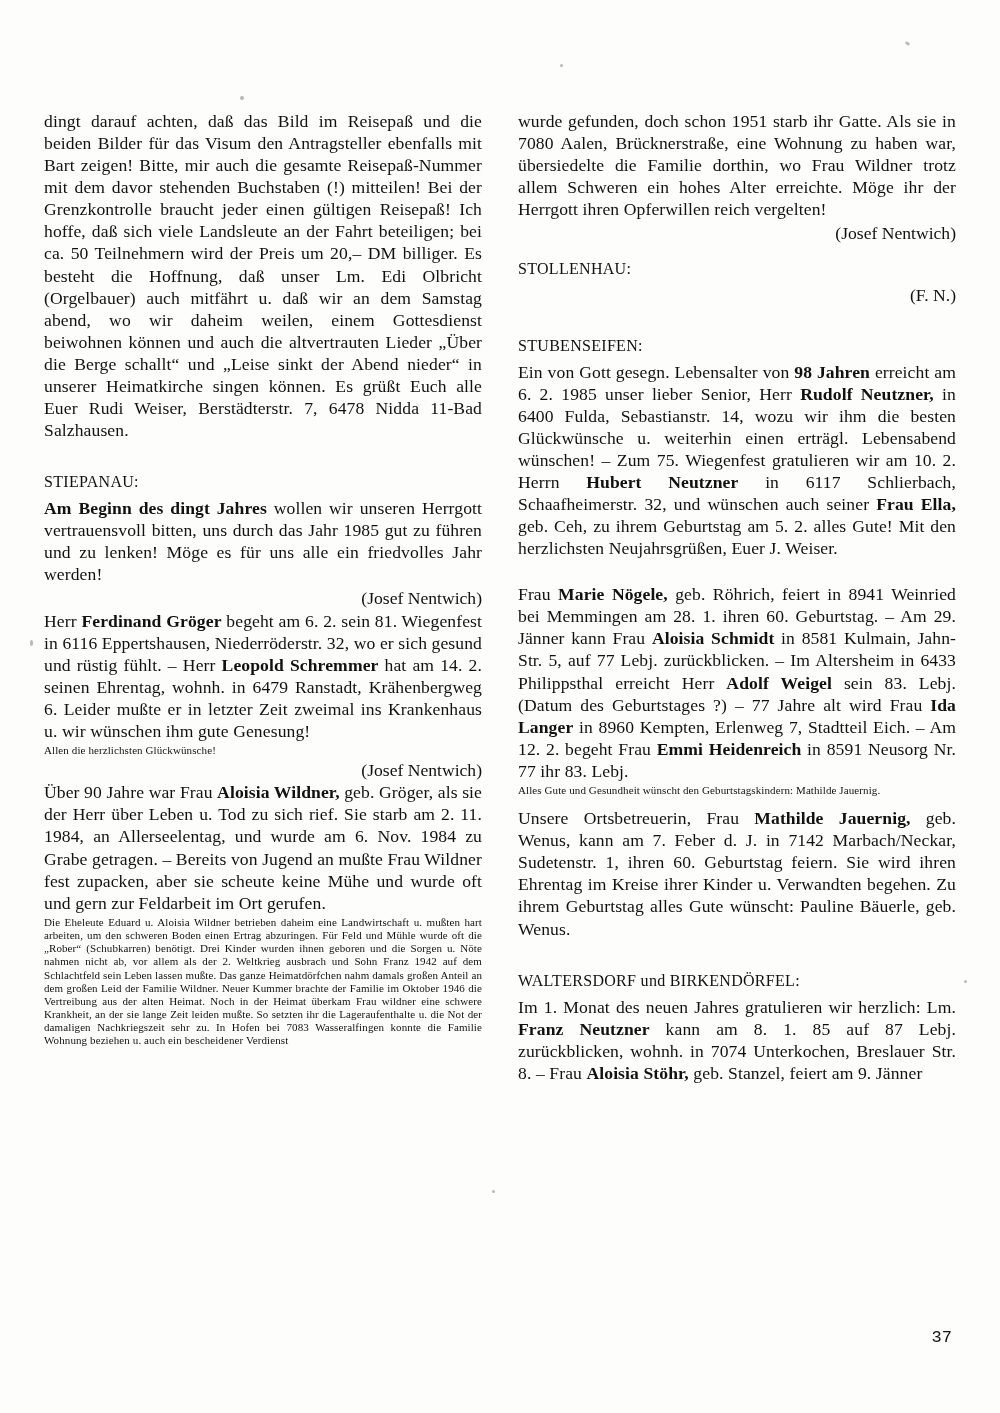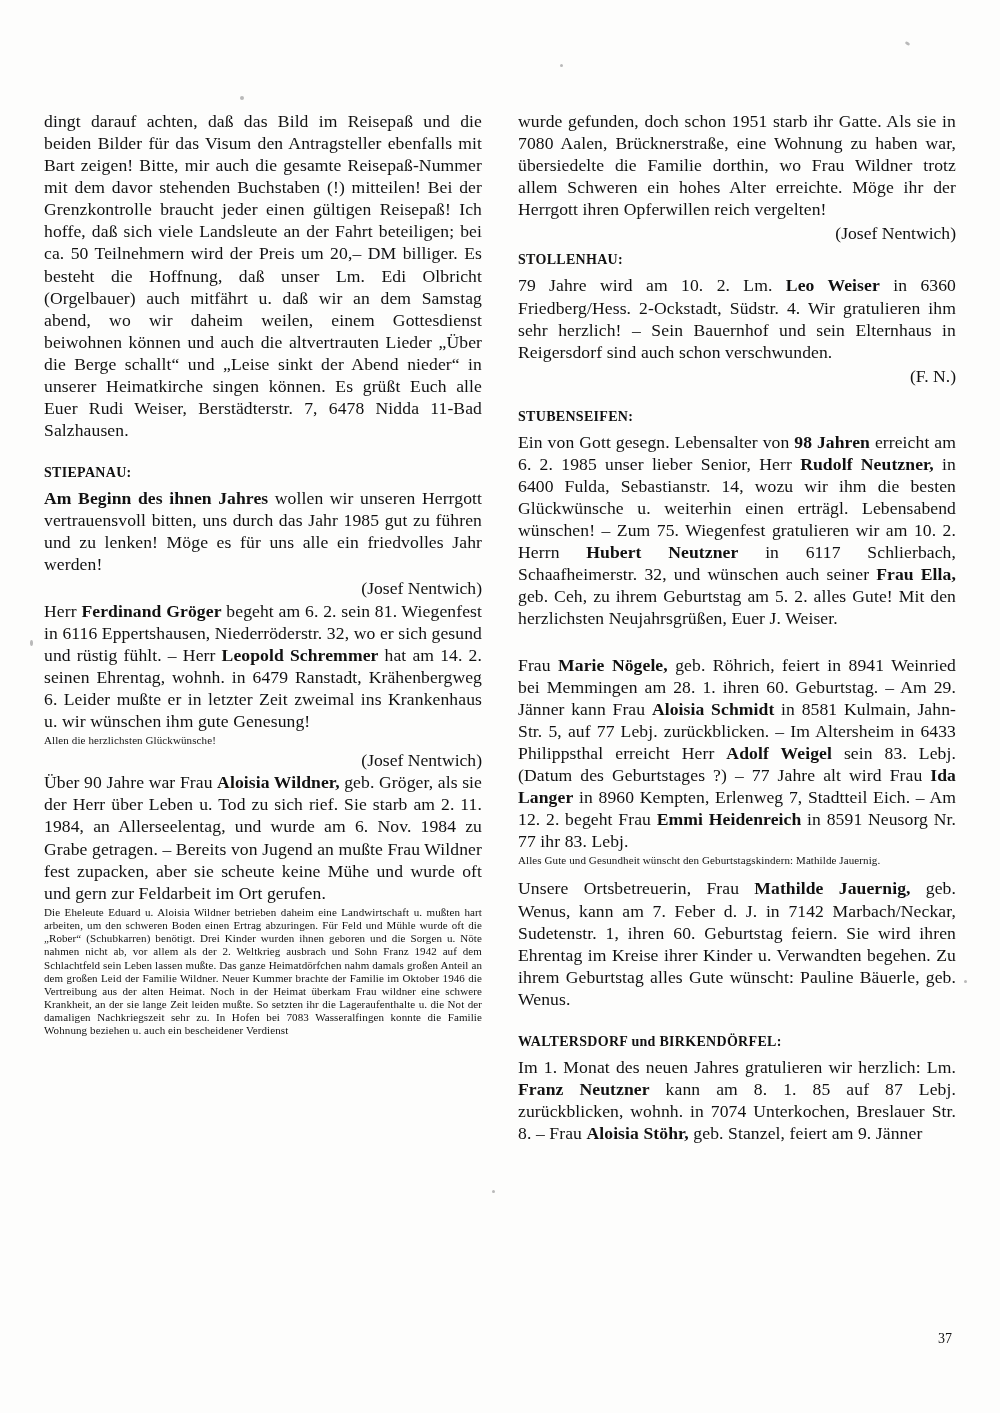--- a/index.html
+++ b/index.html
@@ -50,40 +50,40 @@
     line-height: 1.2;
   }
   .gap-sm {
     height: 8px;
   }
   .gap-lg {
     height: 22px;
   }
   .heading {
     font-family: "Liberation Serif", serif;
-    font-weight: bold;
-    font-size: 14px;
+    font-weight: normal;
+    font-size: 16px;
     letter-spacing: 0.3px;
-    margin: 0 0 6px 0;
+    margin: 8px 0 6px 0;
   }
   b, .b {
     font-weight: bold;
   }
   .sig {
     text-align: right;
     font-size: 17.6px;
     line-height: 1.255;
     font-family: Liberation Serif, serif;
   }
   .pageno {
     position: absolute;
     right: 48px;
     bottom: 66px;
-    font-size: 14px;
-    font-family: Liberation Serif, serif;
+    font-size: 17px;
+    font-family: Liberation Mono, monospace;
   }
   .speck {
     position: absolute;
     background: #b9b9b9;
     border-radius: 50%;
   }
   .s1 { left: 240px; top: 96px; width: 4px; height: 4px; }
   .s2 { left: 560px; top: 64px; width: 3px; height: 3px; }
   .s3 { left: 905px; top: 42px; width: 5px; height: 3px; transform: rotate(30deg);}
   .s4 { left: 964px; top: 980px; width: 3px; height: 3px; }
@@ -105,21 +105,21 @@
   <div class="cols">
 
     <div class="col">
 
       <p class="para">dingt darauf achten, daß das Bild im Reisepaß und die beiden Bilder für das Visum den Antragsteller ebenfalls mit Bart zeigen! Bitte, mir auch die gesamte Reisepaß-Nummer mit dem davor stehenden Buchstaben (!) mitteilen! Bei der Grenzkontrolle braucht jeder einen gültigen Reisepaß! Ich hoffe, daß sich viele Landsleute an der Fahrt beteiligen; bei ca. 50 Teilnehmern wird der Preis um 20,– DM billiger. Es besteht die Hoffnung, daß unser Lm. Edi Olbricht (Orgelbauer) auch mitfährt u. daß wir an dem Samstag abend, wo wir daheim weilen, einem Gottesdienst beiwohnen können und auch die altvertrauten Lieder „Über die Berge schallt“ und „Leise sinkt der Abend nieder“ in unserer Heimatkirche singen können. Es grüßt Euch alle Euer Rudi Weiser, Berstädterstr. 7, 6478 Nidda 11-Bad Salzhausen.</p>
 
       <div class="gap-lg"></div>
 
       <div class="heading">STIEPANAU:</div>
 
-      <p class="para"><b>Am Beginn des ihnen Jahres</b> wollen wir unseren Herrgott vertrauensvoll bitten, uns durch das Jahr 1985 gut zu führen und zu lenken! Möge es für uns alle ein friedvolles Jahr werden!</p>
+      <p class="para"><b>Am Beginn des dingt Jahres</b> wollen wir unseren Herrgott vertrauensvoll bitten, uns durch das Jahr 1985 gut zu führen und zu lenken! Möge es für uns alle ein friedvolles Jahr werden!</p>
 
       <p class="sig">(Josef Nentwich)</p>
 
       <p class="para">Herr <b>Ferdinand Gröger</b> begeht am 6. 2. sein 81. Wiegenfest in 6116 Eppertshausen, Niederröderstr. 32, wo er sich gesund und rüstig fühlt. – Herr <b>Leopold Schremmer</b> hat am 14. 2. seinen Ehrentag, wohnh. in 6479 Ranstadt, Krähenbergweg 6. Leider mußte er in letzter Zeit zweimal ins Krankenhaus u. wir wünschen ihm gute Genesung!</p>
 
       <p class="para small">Allen die herzlichsten Glückwünsche!</p>
 
       <p class="sig">(Josef Nentwich)</p>
 
       <p class="para">Über 90 Jahre war Frau <b>Aloisia Wildner,</b> geb. Gröger, als sie der Herr über Leben u. Tod zu sich rief. Sie starb am 2. 11. 1984, an Allerseelentag, und wurde am 6. Nov. 1984 zu Grabe getragen. – Bereits von Jugend an mußte Frau Wildner fest zupacken, aber sie scheute keine Mühe und wurde oft und gern zur Feldarbeit im Ort gerufen.</p>
@@ -131,21 +131,20 @@
     <div class="col">
 
       <p class="para">wurde gefunden, doch schon 1951 starb ihr Gatte. Als sie in 7080 Aalen, Brücknerstraße, eine Wohnung zu haben war, übersiedelte die Familie dorthin, wo Frau Wildner trotz allem Schweren ein hohes Alter erreichte. Möge ihr der Herrgott ihren Opferwillen reich vergelten!</p>
 
       <p class="sig">(Josef Nentwich)</p>
 
       <div class="gap-sm"></div>
 
       <div class="heading">STOLLENHAU:</div>
 
-      <p class="para">79 Jahre wird am 10. 2. Lm. <b>Leo Weiser</b> in 6360 Friedberg/Hess. 2-Ockstadt, Südstr. 4. Wir gratulieren ihm sehr herzlich! – Sein Bauernhof und sein Elternhaus in Reigersdorf sind auch schon verschwunden.</p>
 
       <p class="sig">(F. N.)</p>
 
       <div class="gap-lg"></div>
 
       <div class="heading">STUBENSEIFEN:</div>
 
       <p class="para">Ein von Gott gesegn. Lebensalter von <b>98 Jahren</b> erreicht am 6. 2. 1985 unser lieber Senior, Herr <b>Rudolf Neutzner,</b> in 6400 Fulda, Sebastianstr. 14, wozu wir ihm die besten Glückwünsche u. weiterhin einen erträgl. Lebensabend wünschen! – Zum 75. Wiegenfest gratulieren wir am 10. 2. Herrn <b>Hubert Neutzner</b> in 6117 Schlierbach, Schaafheimerstr. 32, und wünschen auch seiner <b>Frau Ella,</b> geb. Ceh, zu ihrem Geburtstag am 5. 2. alles Gute! Mit den herzlichsten Neujahrsgrüßen, Euer J. Weiser.</p>
 
       <div class="gap-lg"></div>

